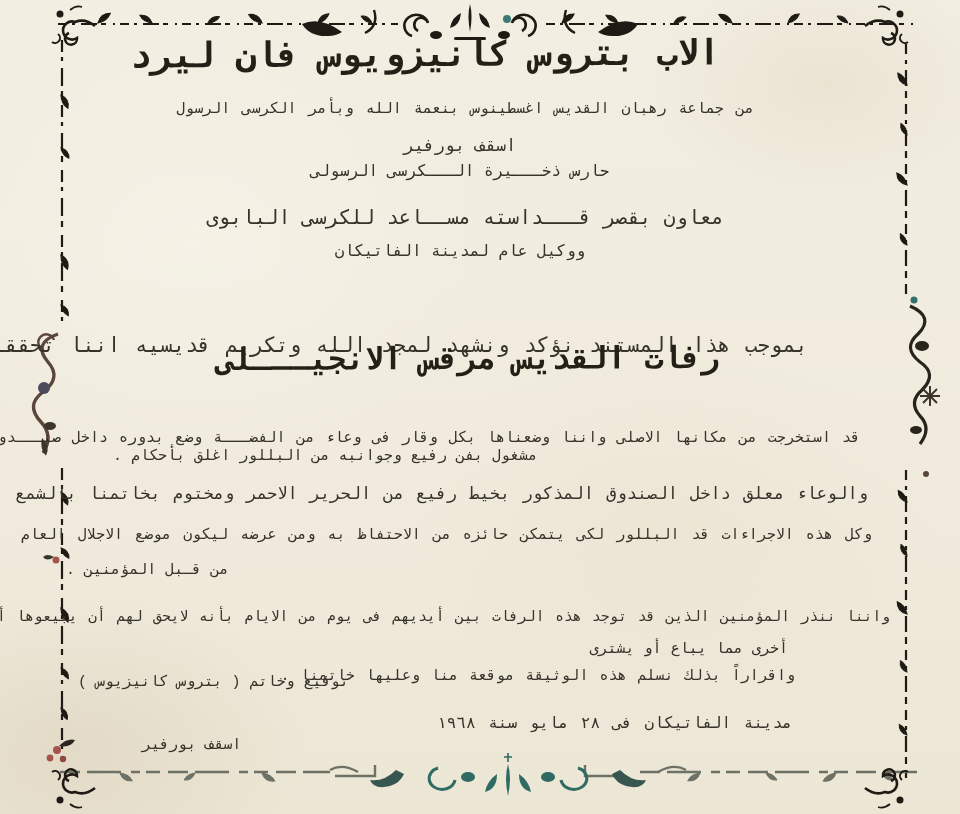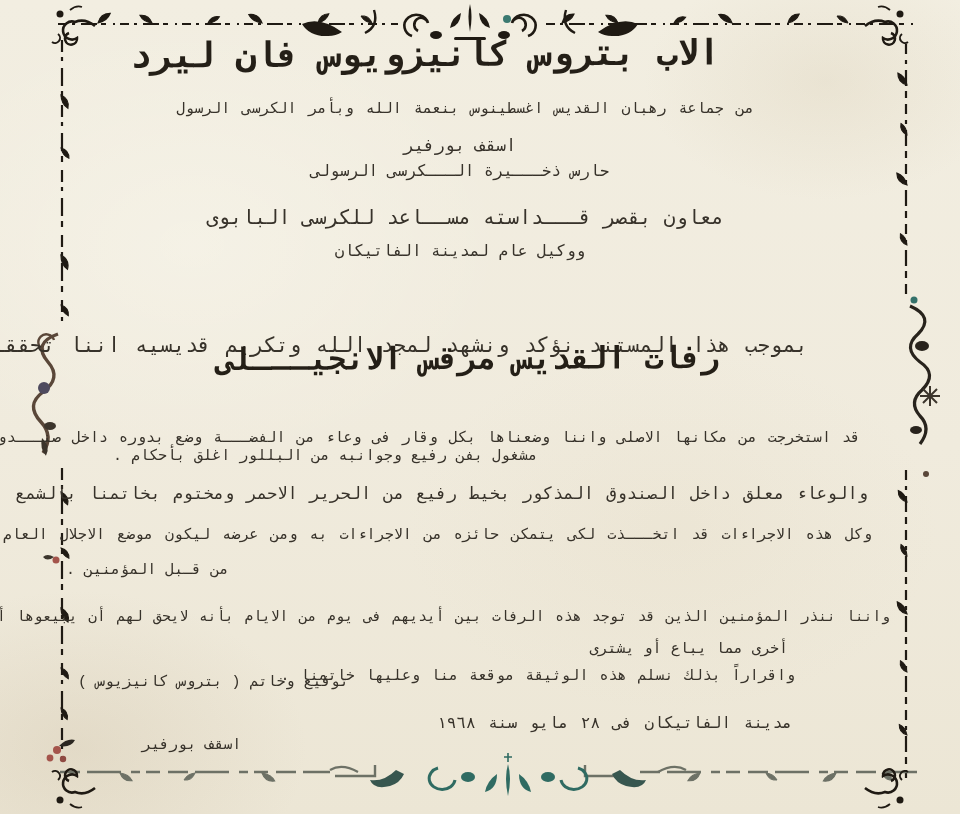--- a/index.html
+++ b/index.html
@@ -197,21 +197,21 @@
 
   <div class="ln t-intro">بموجب هذا المستند نؤكد ونشهد لمجد الله وتكريم قديسيه اننا تحققنا من أن</div>
 
   <div class="ln center t-relic">رفات القديس مرقس الانجيـــلى</div>
 
   <div class="ln t-p1a">قد استخرجت من مكانها الاصلى واننا وضعناها بكل وقار فى وعاء من الفضـــة وضع بدوره داخل صنـــدوق أنيق</div>
   <div class="ln t-p1b">مشغول بفن رفيع وجوانبه من البللور اغلق بأحكام .</div>
 
   <div class="ln t-p2">والوعاء معلق داخل الصندوق المذكور بخيط رفيع من الحرير الاحمر ومختوم بخاتمنا بالشمع الاحمر .</div>
 
-  <div class="ln t-p3a">وكل هذه الاجراءات قد اتخـــذت لكى يتمكن حائزه من الاجراءات به ومن عرضه ليكون موضع الاجلال العام</div>
+  <div class="ln t-p3a">وكل هذه الاجراءات قد البللور لكى يتمكن حائزه من الاحتفاظ به ومن عرضه ليكون موضع الاجلال العام</div>
   <div class="ln t-p3b">من قـبل المؤمنين .</div>
 
   <div class="ln t-p4a">واننا ننذر المؤمنين الذين قد توجد هذه الرفات بين أيديهم فى يوم من الايام بأنه لايحق لهم أن يبيعوها أو أن يستبدلوها بأشياء</div>
   <div class="ln t-p4b">أخرى مما يباع أو يشترى</div>
 
   <div class="ln t-close">واقراراً بذلك نسلم هذه الوثيقة موقعة منا وعليها خاتمنا .</div>
 
   <div class="ln t-date">مدينة الفاتيكان فى ٢٨ مايو سنة ١٩٦٨</div>
 
   <div class="ln t-sig1">توقيع وخاتم ( بتروس كانيزيوس )</div>

